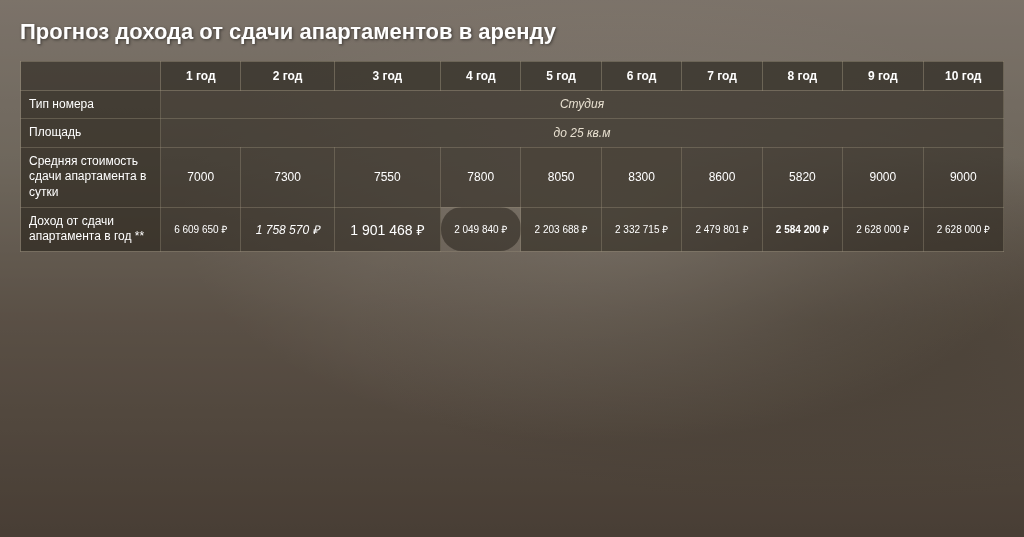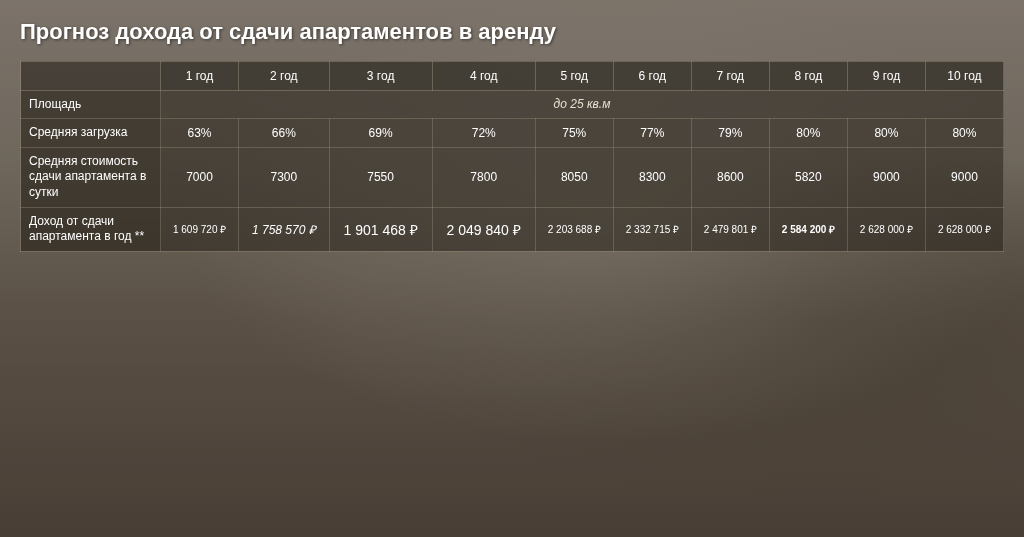--- a/index.html
+++ b/index.html
@@ -61,21 +61,21 @@
       border-collapse: collapse;
       font-size: 12px;
       color: #ffffff;
     }
 
     thead tr th {
       background: rgba(50, 45, 38, 0.75);
       border: 1px solid rgba(150,140,120,0.5);
       padding: 7px 6px;
       text-align: center;
-      font-weight: normal;
+      font-weight: bold;
       white-space: nowrap;
     }
 
     thead tr th:first-child {
       background: rgba(40, 35, 28, 0.6);
       text-align: left;
       width: 140px;
     }
 
     tbody tr td {
@@ -135,60 +135,51 @@
           <th>5 год</th>
           <th>6 год</th>
           <th>7 год</th>
           <th>8 год</th>
           <th>9 год</th>
           <th>10 год</th>
         </tr>
       </thead>
       <tbody>
 
+        <tr class="row-studio">
+          <td>Тип номера</td>
+          <td colspan="10" class="merged-cell">Студия</td>
+        </tr>
 
         <tr class="row-area">
           <td>Площадь</td>
           <td colspan="10" class="merged-cell">до 25 кв.м</td>
         </tr>
 
-        <tr>
-          <td>Средняя загрузка</td>
-          <td>63%</td>
-          <td>66%</td>
-          <td>69%</td>
-          <td>72%</td>
-          <td class="col-5">75%</td>
-          <td class="col-6">77%</td>
-          <td>79%</td>
-          <td>80%</td>
-          <td>80%</td>
-          <td>80%</td>
-        </tr>
 
         <tr>
           <td>Средняя стоимость сдачи апартамента в сутки</td>
           <td>7000</td>
           <td>7300</td>
           <td>7550</td>
           <td>7800</td>
           <td class="col-5">8050</td>
           <td class="col-6">8300</td>
           <td>8600</td>
           <td>5820</td>
           <td>9000</td>
           <td>9000</td>
         </tr>
 
         <tr>
           <td>Доход от сдачи апартамента в год **</td>
-          <td style="font-size:10px;">1 609 720 ₽</td>
+          <td style="font-size:10px;">6 609 650 ₽</td>
           <td style="font-size:12px;font-style:italic;">1 758 570 ₽</td>
           <td style="font-size:14px;">1 901 468 ₽</td>
-          <td style="font-size:14px;">2 049 840 ₽</td>
+          <td style="font-size:10px;border-radius:21px;">2 049 840 ₽</td>
           <td class="col-5" style="font-size:10px;">2 203 688 ₽</td>
           <td class="col-6" style="font-size:10px;">2 332 715 ₽</td>
           <td style="font-size:10px;margin-top:15px;">2 479 801 ₽</td>
           <td style="font-size:10px;font-weight:bold;">2 584 200 ₽</td>
           <td style="font-size:10px;">2 628 000 ₽</td>
           <td style="font-size:10px;">2 628 000 ₽</td>
         </tr>
       </tbody>
     </table>
   </div>

